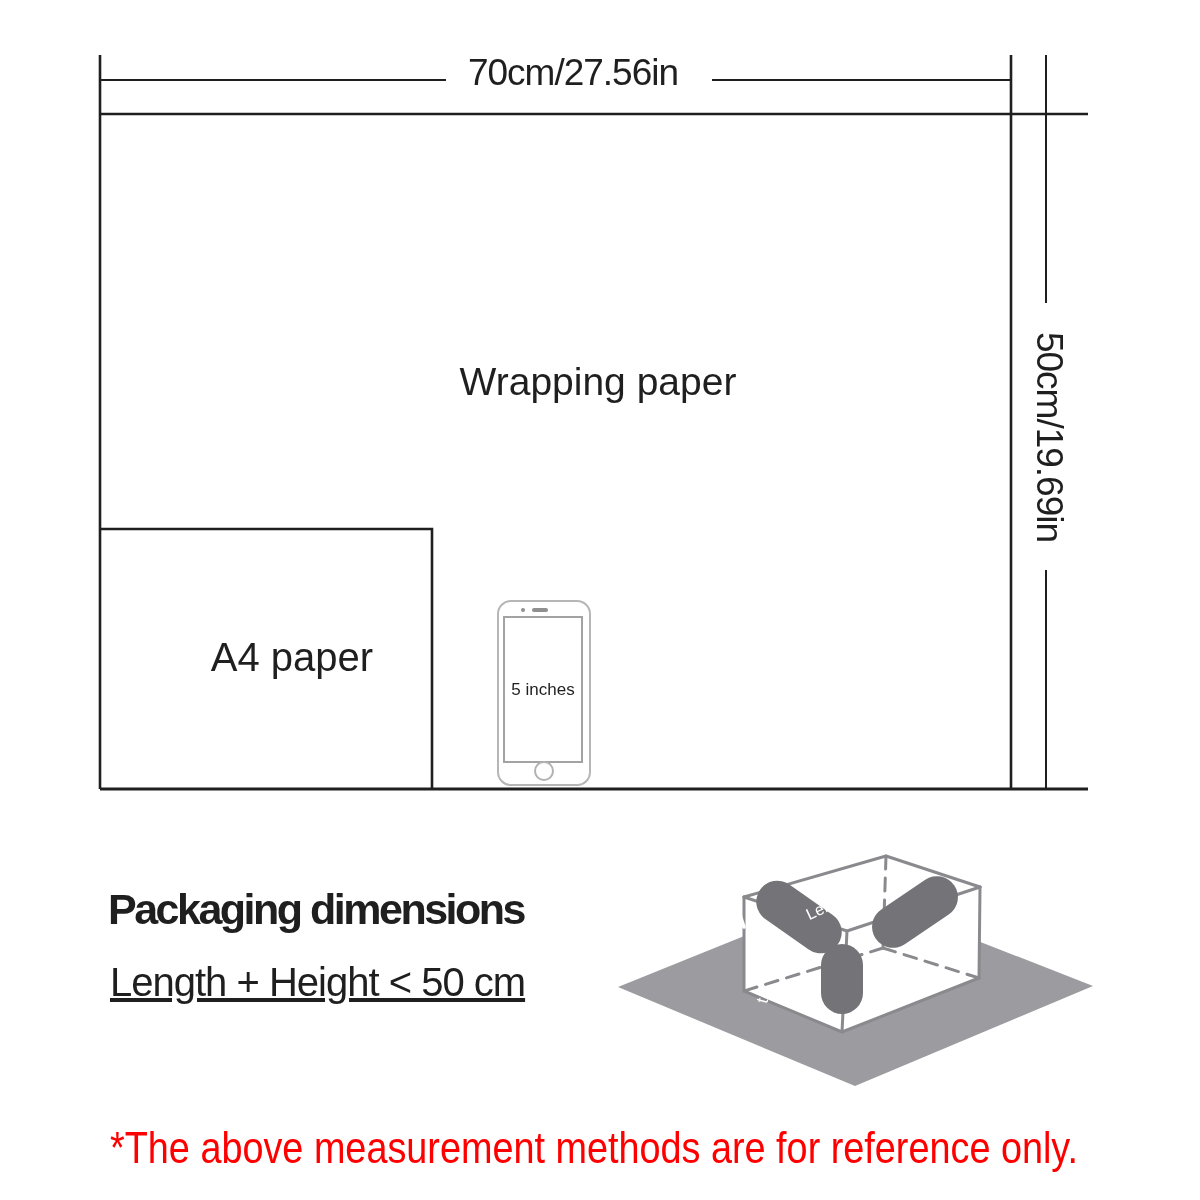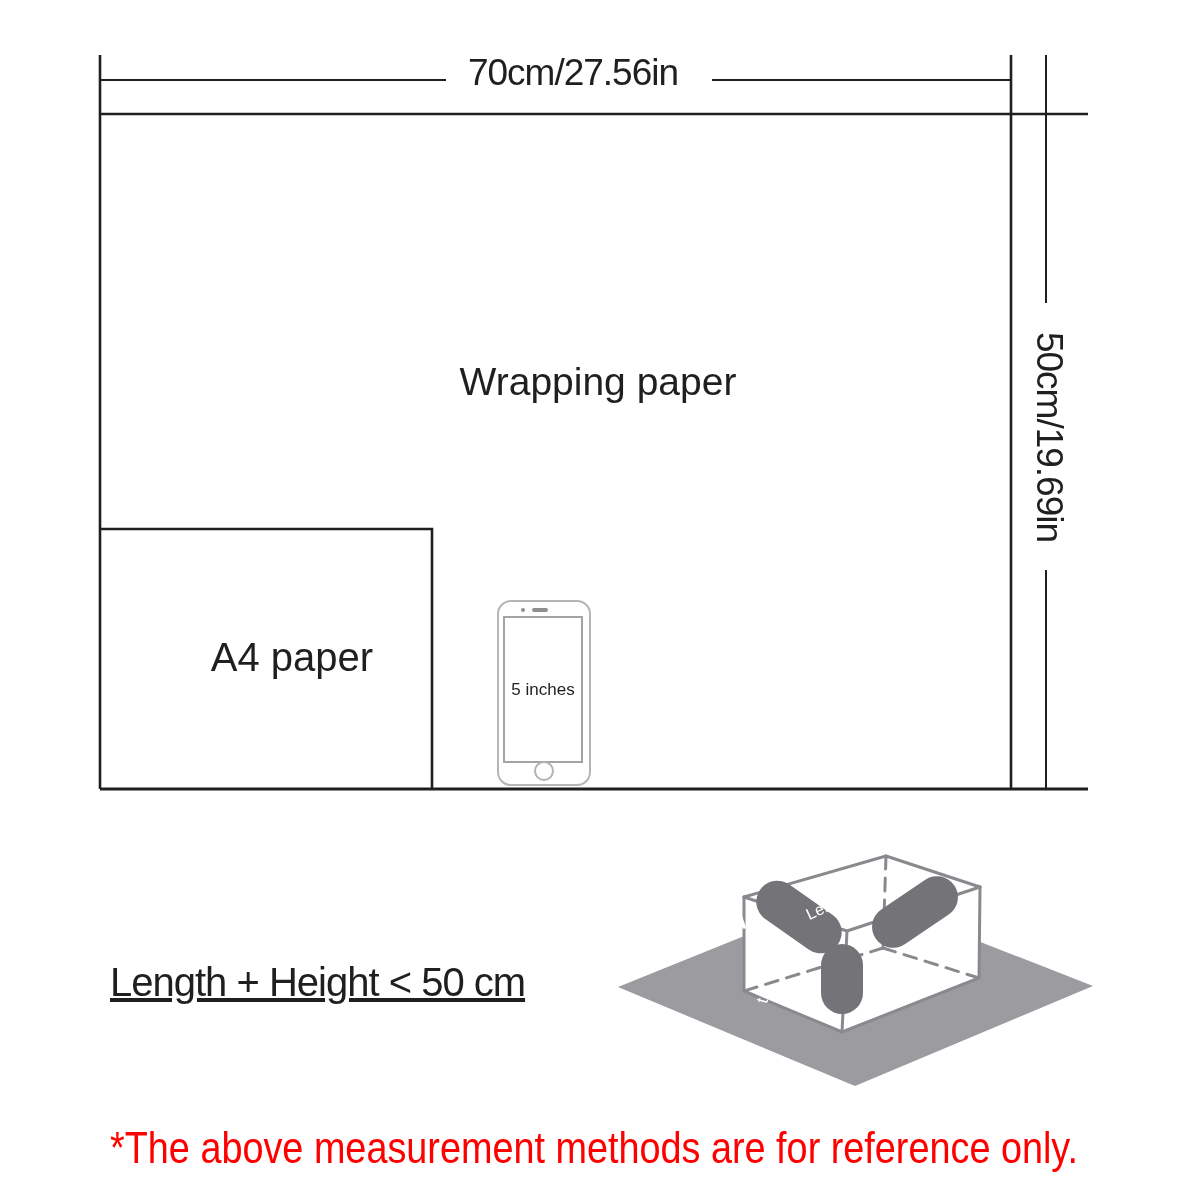--- a/index.html
+++ b/index.html
@@ -88,19 +88,20 @@
 
   <div id="phone">
     <div class="cam"></div>
     <div class="speaker"></div>
     <div class="screen">
       <span class="lbl-screen">5 inches</span>
     </div>
     <div class="home"></div>
   </div>
 
+  <div class="lbl" id="pkg-title">Packaging dimensions</div>
   <div class="lbl" id="pkg-rule1">Length + Height &lt; 50 cm</div>
 
   <div class="lbl" id="frag-len">Len</div>
   <div class="lbl" id="frag-t">t</div>
 
   <div class="lbl" id="footnote">*The above measurement methods are for reference only.</div>
 </div>
 
 </body></html>

